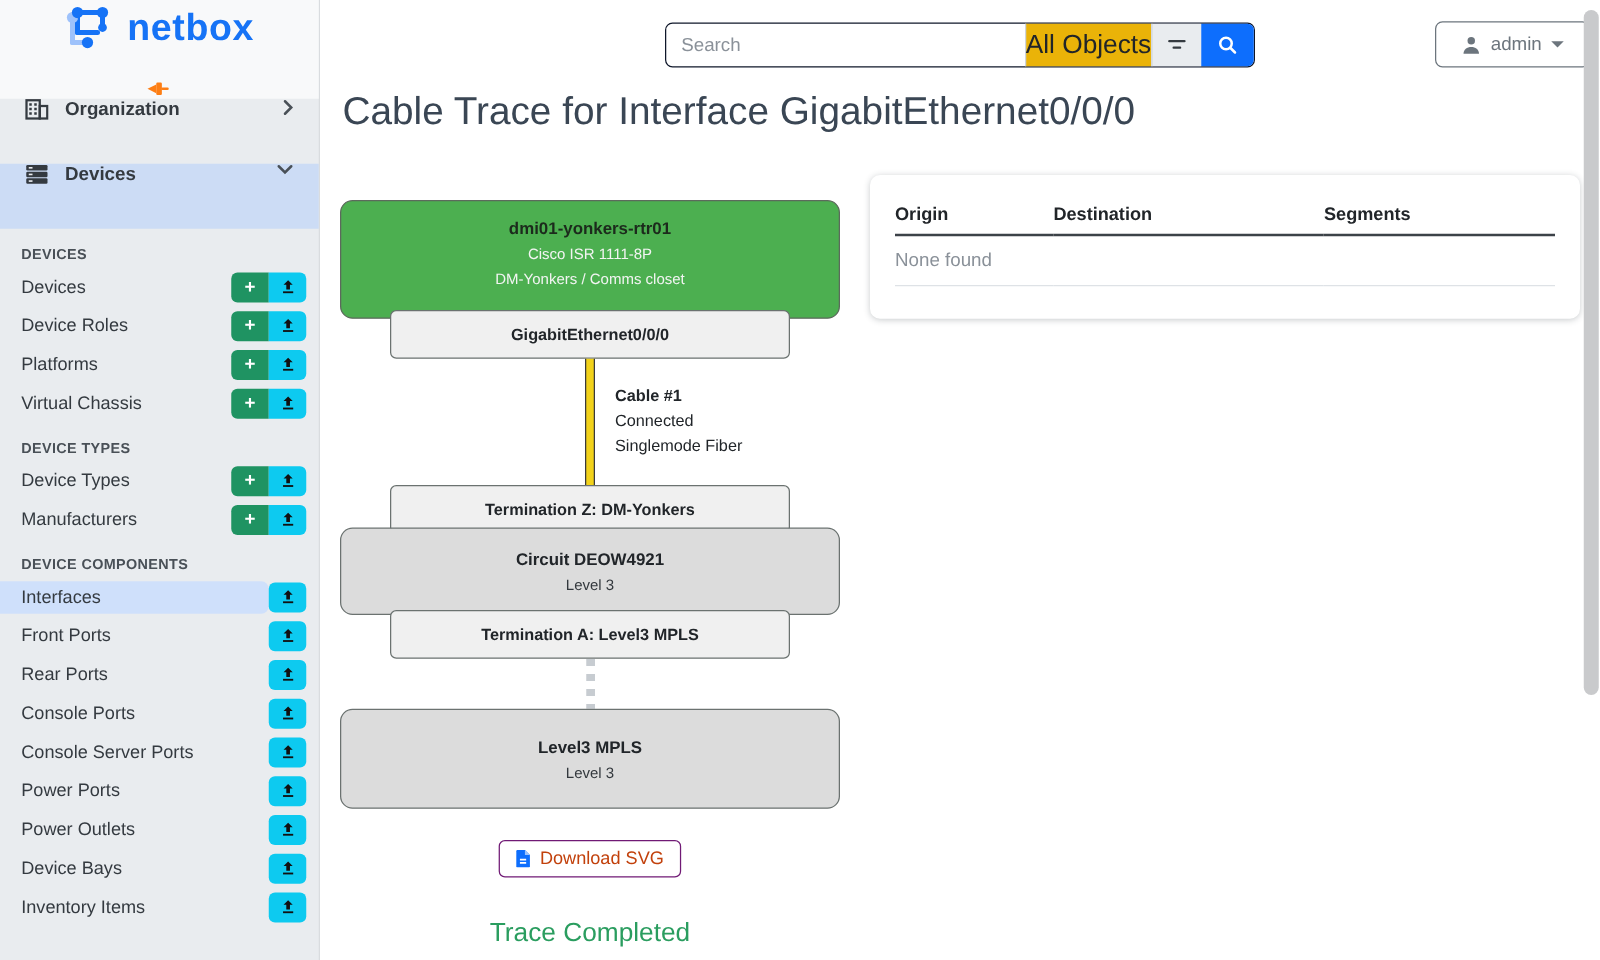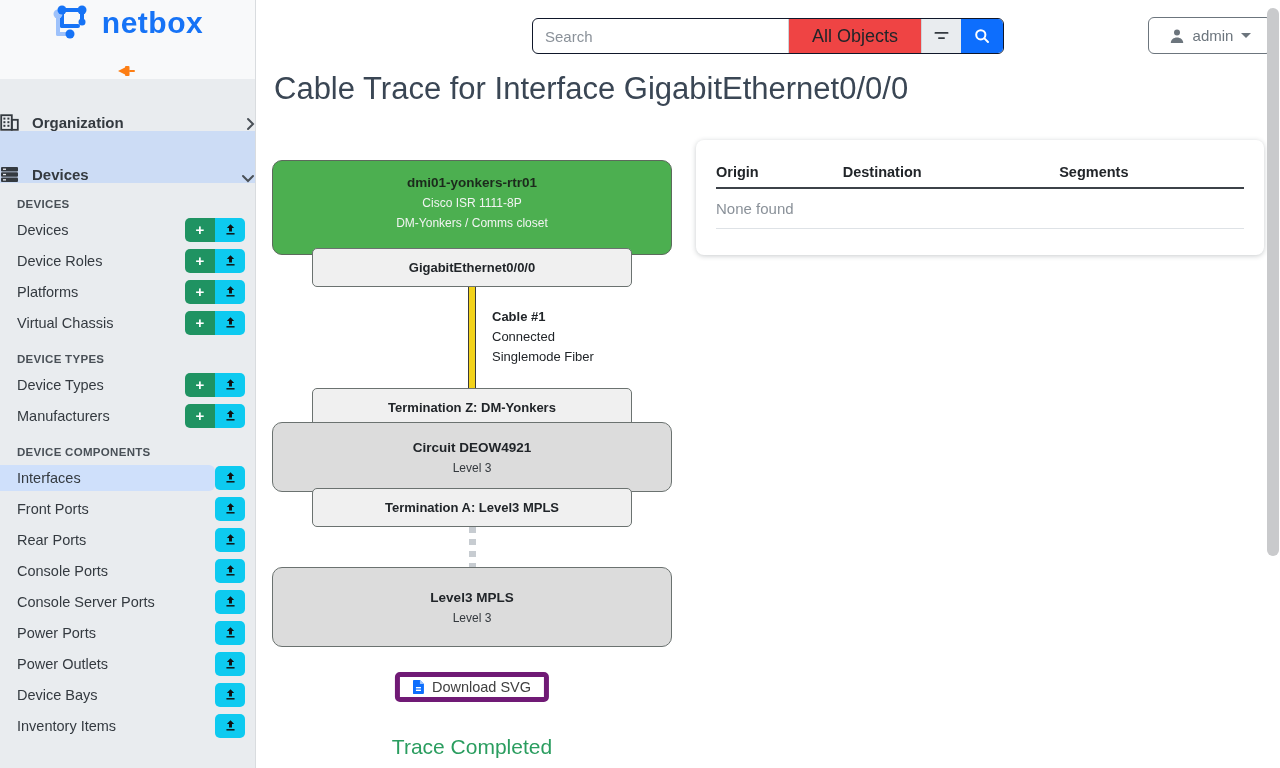--- a/index.html
+++ b/index.html
@@ -6,22 +6,22 @@
   html,body { width:1280px; height:768px; overflow:hidden; background:#fff;
     font-family:"Liberation Sans", sans-serif; color:#343a40; }
 
   
   .sidebar { position:fixed; left:0; top:0; width:256px; height:768px;
     background:#e9ecef; border-right:1px solid #d9dcdf; z-index:5; }
   .sidebar-header { height:79px; background:#f8f9fa; display:flex; align-items:center;
     justify-content:space-between; padding:0 18px 0 14px;flex-direction:column; }
   .logo-wrap { display:flex; align-items:center; gap:8px; }
   .logo-text { font-size:30px; font-weight:700; color:#1673f6; letter-spacing:.5px; }
-  .nav-primary-item { height:52px; display:flex; align-items:flex-end; gap:13px;
-    padding:0 0; font-size:15px; font-weight:700; color:#343a40; cursor:pointer; }
+  .nav-primary-item { height:52px; display:flex; align-items:flex-start; gap:13px;
+    padding:0 20px; font-size:15px; font-weight:700; color:#343a40; cursor:pointer; }
   .nav-primary-item.active { background:#ccdcf5; }
   .nav-primary-item .chev { margin-left:auto; color:#495057; }
 
   .nav-group-header { margin:15px 0 4px; padding:0 17px; font-size:11.5px; font-weight:700;
     color:#495057; letter-spacing:.3px; }
   .nav-row { height:31px; display:flex; align-items:center; padding-right:10px; }
   .nav-link { flex:1; font-size:14.5px; color:#343a40; padding:5px 0 5px 17px;
     cursor:pointer; border-radius:0 6px 6px 0; }
   .nav-row.active .nav-link { background:#cfe0fb; }
   .btn-group { display:flex; }
@@ -32,22 +32,22 @@
   .btn-import { background:#0dcaf0; border-radius:0 5px 5px 0; }
   .btn-import.solo { border-radius:5px; }
 
   
   .search-group { position:absolute; left:532px; top:18px; width:472px; height:36px;
     display:flex; border:1px solid #0f172a; border-radius:6px; background:#fff; z-index:3; }
   .search-input { flex:1; border:none; outline:none; padding:0 12px; font-size:15px;
     color:#212529; background:transparent; border-radius:6px 0 0 6px;
     font-family:"Liberation Sans", sans-serif; }
   .search-input::placeholder { color:#8a9199; }
-  .search-scope { display:flex; align-items:center; padding:0 23px; font-size:18px;
-    color:#212529; background:#ef4444; border-left:1px solid #ced4da; cursor:pointer; }
+  .search-scope { display:flex; align-items:center; padding:0 0; font-size:21px;
+    color:#212529; background:#eab308; border-left:1px solid #ced4da; cursor:pointer; }
   .search-filter { width:40px; display:flex; align-items:center; justify-content:center;
     background:#e9ecef; border-left:1px solid #ced4da; cursor:pointer; }
   .search-submit { width:42px; display:flex; align-items:center; justify-content:center;
     background:#0d6efd; border:none; border-radius:0 5px 5px 0; cursor:pointer; }
 
   .user-menu { position:absolute; left:1148px; top:17px; height:37px; min-width:124px;
     display:flex; align-items:center; justify-content:center; gap:8px;
     border:1px solid #6c757d; border-radius:6px; color:#6c757d; font-size:15px;
     background:#fff; cursor:pointer; padding:0 12px; }
   .caret-down { width:0; height:0; border-left:5px solid transparent;
@@ -79,21 +79,21 @@
   .box-parent .t-sub { color:#33383d; }
   .cable-line { position:absolute; left:196px; top:127px; width:8px; height:101px;
     background:#f2d21a; border-left:1px solid #3a3a3a; border-right:1px solid #3a3a3a; }
   .cable-label { position:absolute; left:220px; top:147px; text-align:left;
     font-size:13px; line-height:20px; color:#212529; }
   .cable-label .c-name { font-weight:700; }
   .dashed-link { position:absolute; left:197px; top:367px; width:7px; height:40px;
     background:repeating-linear-gradient(180deg,#c7ccd1 0 6px,transparent 6px 12px); }
   .download-btn { position:absolute; left:50%; top:512px; transform:translateX(-50%);
     height:30px; display:flex; align-items:center; gap:7px; padding:0 13px;
-    background:#fff; border:5px solid #701a75; border-radius:5px; color:#404040;
+    background:#fff; border:1px solid #701a75; border-radius:5px; color:#c2410c;
     font-size:14.5px; cursor:pointer; white-space:nowrap; }
   .trace-status { position:absolute; left:0; top:575px; width:100%; text-align:center;
     font-size:21px; color:#2a9d5f; }
 
   
   .card { position:absolute; left:696px; top:140px; width:568px; background:#fff;
     border-radius:8px; box-shadow:0 1px 5px rgba(40,50,60,.25); padding:17px 20px 26px; }
   .card-title { font-size:21px; font-weight:400; color:#3a4654; margin-bottom:16px; }
   table.paths { width:100%; border-collapse:collapse; }
   table.paths th { text-align:left; font-size:14.5px; font-weight:700; color:#212529;

